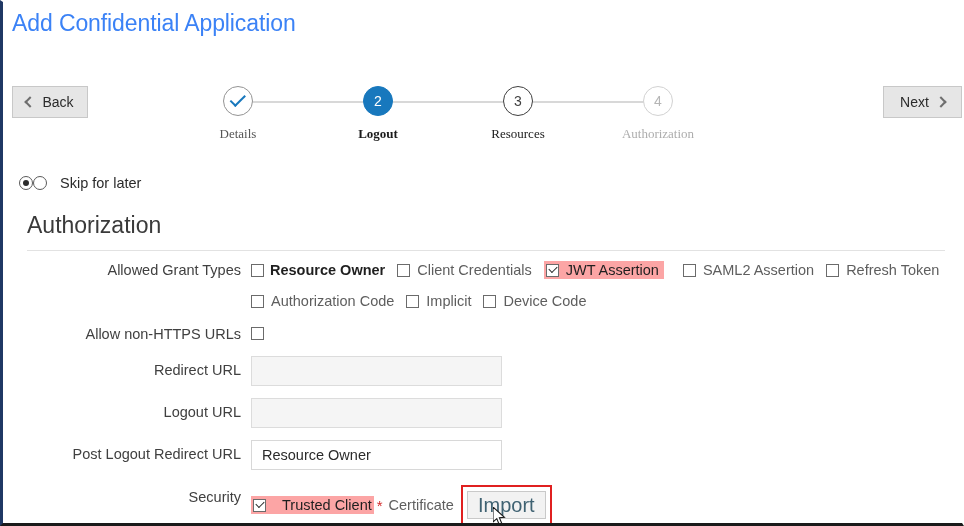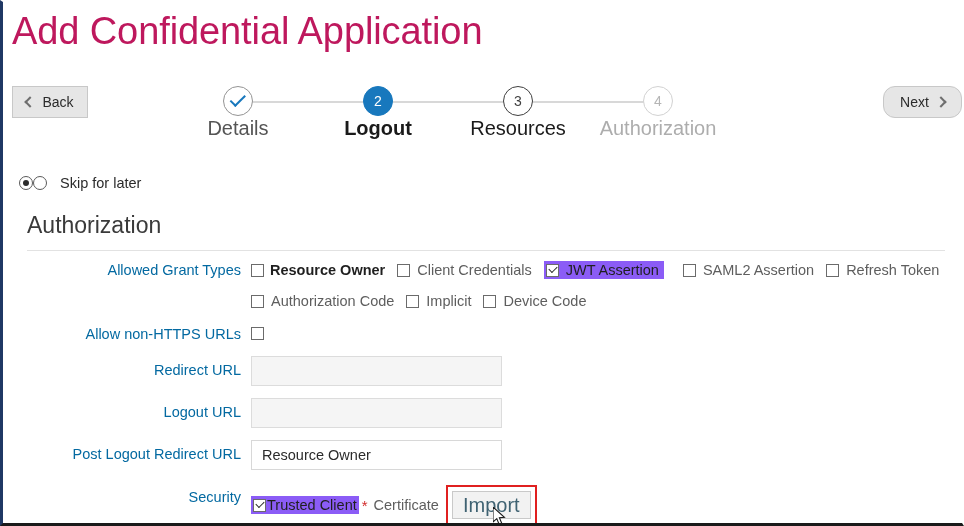--- a/index.html
+++ b/index.html
@@ -17,44 +17,44 @@
     border-top: 2px solid #ffffff;
     border-bottom: 3px solid #1a1a1a;
     border-right: 2px solid #ffffff;
     overflow: hidden;
   }
 
   
   .page-title {
     position: absolute;
     left: 9px; top: 8px;
-    font-size: 38px;
+    font-size: 23px;
     font-weight: 400;
-    color: #be185d;
+    color: #3b82f6;
     letter-spacing: -0.1px;
   }
 
   
   .navbtn {
     position: absolute;
     top: 84px;
     height: 32px;
     background: #e6e6e6;
     border: 1px solid #c8c8c8;
     color: #2b2b2b;
     font-size: 14px;
     display: flex;
     align-items: center;
     justify-content: center;
     gap: 7px;
     cursor: pointer;
     padding: 0 12px;
   }
   .navbtn.back { left: 9px; width: 76px; }
-  .navbtn.next { left: 880px; width: 79px; border-radius: 12px; }
+  .navbtn.next { left: 880px; width: 79px; }
   .chev {
     display: inline-block;
     width: 8px; height: 8px;
     border-top: 2.4px solid #6e6e6e;
     border-right: 2.4px solid #6e6e6e;
   }
   .chev.left  { transform: rotate(-135deg); margin-right: 1px; }
   .chev.right { transform: rotate(45deg); margin-left: 1px; }
 
   
@@ -76,22 +76,23 @@
     margin: 0 auto;
     display: flex;
     align-items: center;
     justify-content: center;
     font-size: 14px;
     background: #ffffff;
     position: relative;
     z-index: 2;
   }
   .step .label {
-    margin-top: 1px;
-    font-size: 20px;
+    margin-top: 10px;
+    font-size: 13px;
+    font-family: Liberation Serif, serif;
   }
   
   .step.done .bubble { border: 1.6px solid #949494; color: transparent; }
   .step.done .label  { color: #555555; }
   .check {
     width: 15px; height: 8px;
     border-left: 2.6px solid #1878bd;
     border-bottom: 2.6px solid #1878bd;
     transform: rotate(-45deg) translate(1px,-2px);
   }
@@ -158,21 +159,21 @@
   }
 
   
   .form { position: absolute; left: 0; top: 258px; width: 964px; }
   .row { display: flex; align-items: flex-start; margin-bottom: 0; }
   .rowlabel {
     width: 248px;
     text-align: right;
     padding-right: 10px;
     font-size: 14.5px;
-    color: #0369a1;
+    color: #404040;
     flex: none;
     white-space: nowrap;
   }
   .rowfield { flex: 1 1 auto; display: flex; align-items: center; flex-wrap: nowrap; }
 
   
   .cb {
     width: 13px; height: 13px;
     border: 1.3px solid #6b6b6b;
     background: #ffffff;
@@ -192,21 +193,21 @@
   }
   .cblabel {
     font-size: 14.5px;
     color: #5e5e5e;
     margin-left: 7px;
     margin-right: 12px;
     white-space: nowrap;
   }
   .cblabel.strong { color: #1f1f1f; font-weight: 600; margin-left: 6px; }
   .chk-group { display: flex; align-items: center; }
-  .chk-group.hlwrap { background: #8b5cf6; padding: 1px 2px 1px 2px; }
+  .chk-group.hlwrap { background: #fca5a5; padding: 1px 2px 1px 2px; }
   .chk-group.hlwrap .cblabel { margin-right: 3px; color: #1f1f1f; }
 
   
   .inp {
     width: 251px;
     height: 30px;
     border: 1px solid #dcdcdc;
     background: #f5f5f5;
     font-size: 14.5px;
     color: #2b2b2b;
@@ -369,21 +370,21 @@
       <div class="rowfield">
         <input class="inp filled" type="text" value="Resource Owner" style="">
       </div>
     </div>
 
     <div class="row" style="height:42px;">
       <div class="rowlabel" style="padding-top:7px;">Security</div>
       <div class="rowfield" style="padding-top:3px;">
         <span class="chk-group hlwrap">
           <span class="cb on"></span>
-          <span class="cblabel" style="margin-left:1px;margin-right:0;">Trusted Client</span>
+          <span class="cblabel" style="margin-left:1px;margin-right:0;padding-left:15px;">Trusted Client</span>
         </span>
         <span class="star">*</span>
         <span class="cblabel" style="margin-left:0;margin-right:0;">Certificate</span>
         <span class="import-wrap">
           <button class="import-btn">Import</button>
         </span>
       </div>
     </div>
 
   </div>

